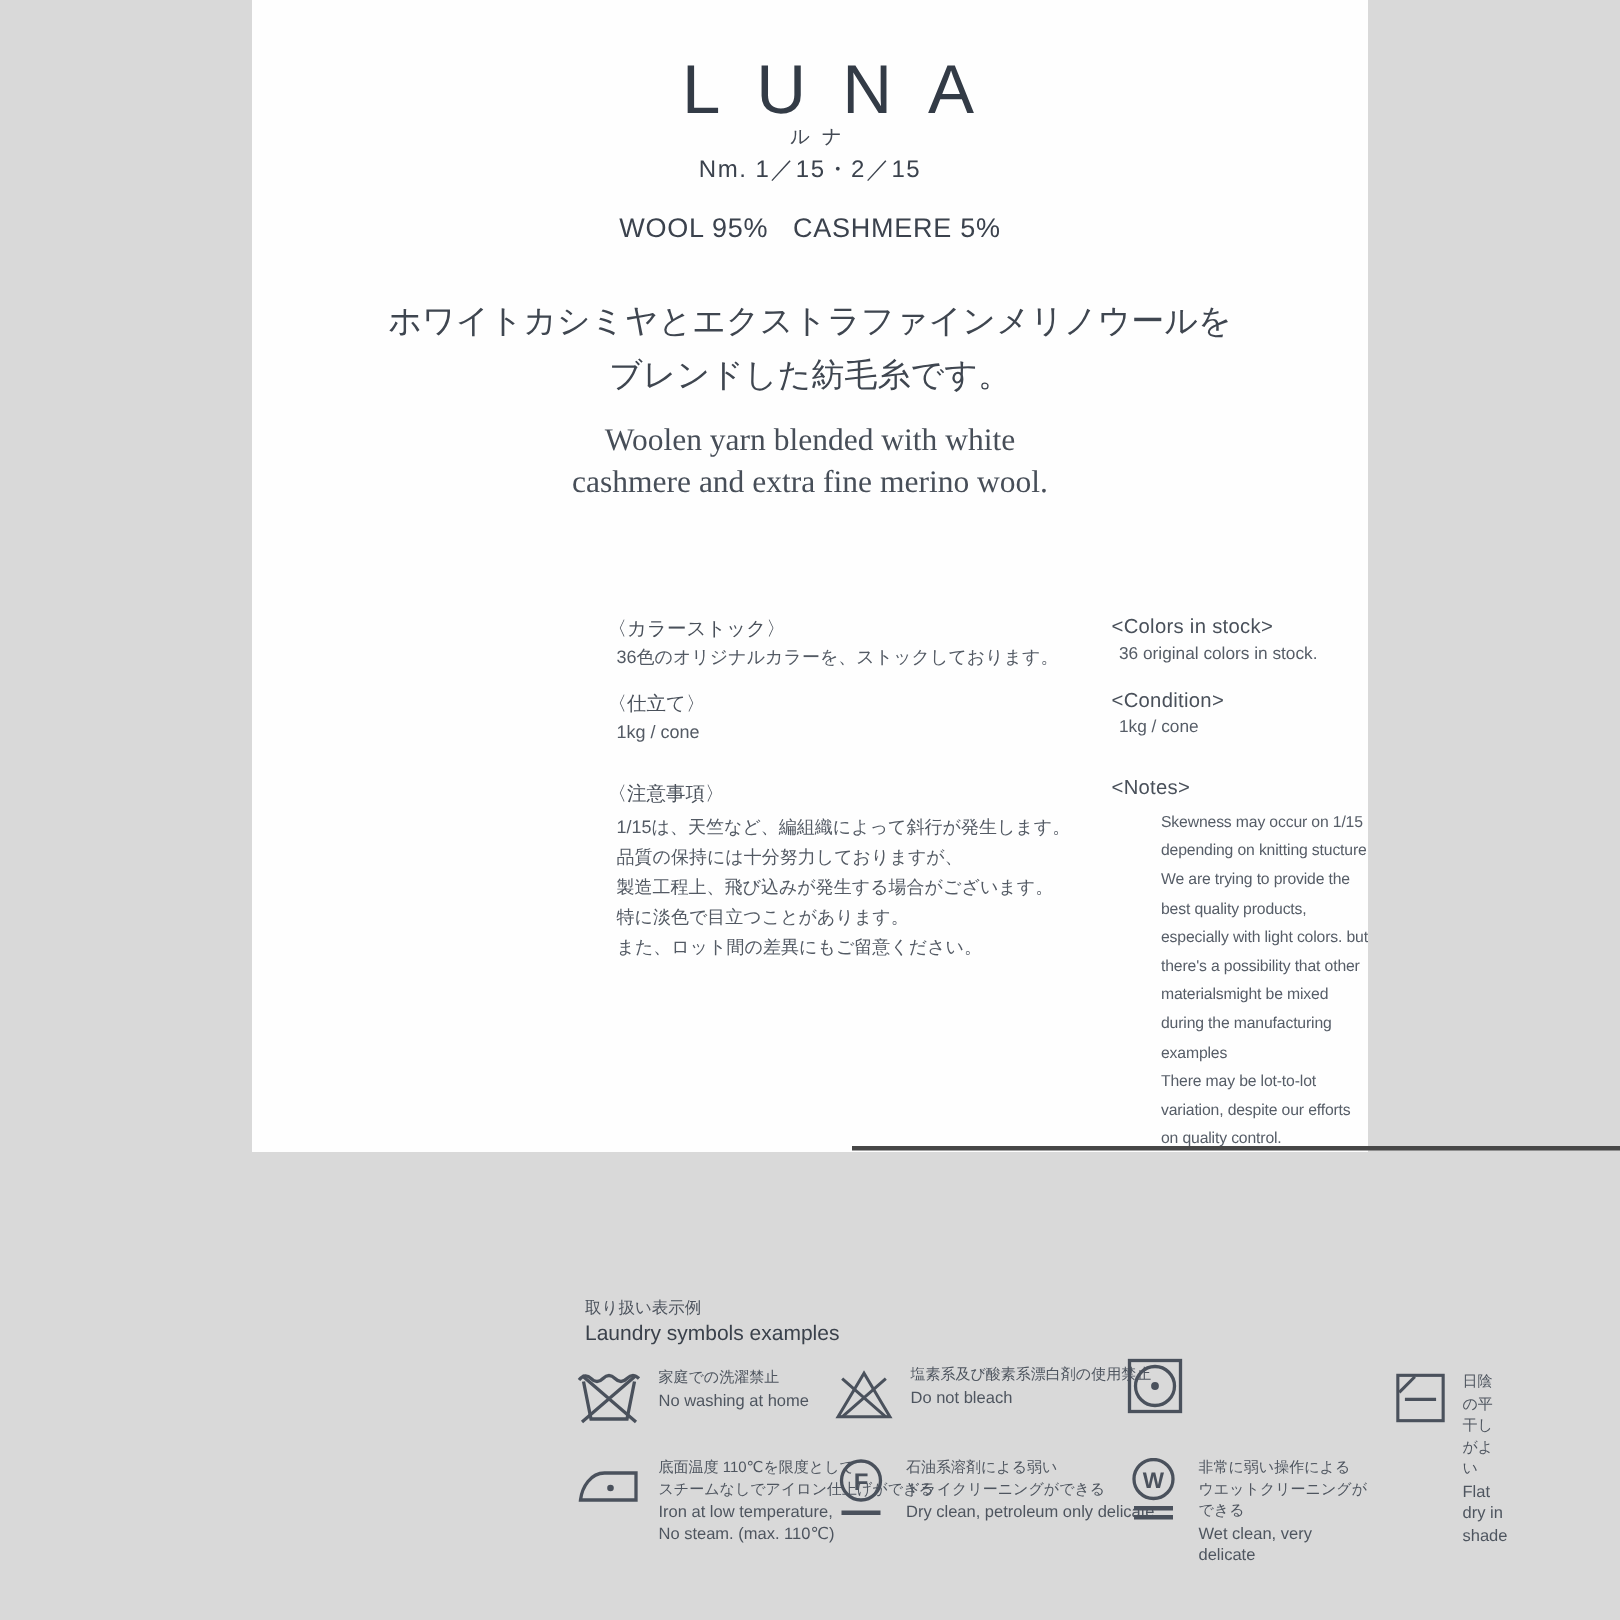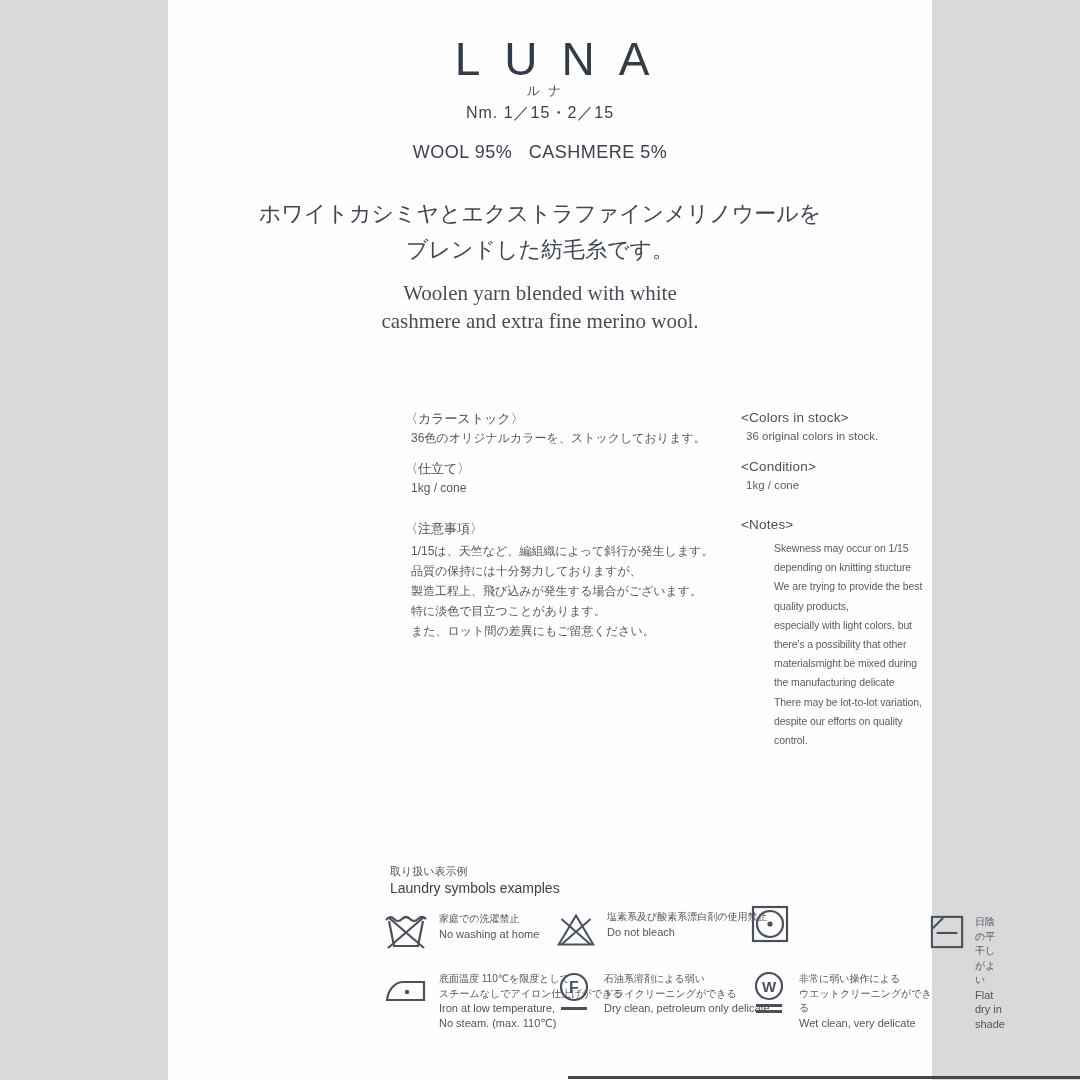--- a/index.html
+++ b/index.html
@@ -1,18 +1,18 @@
 <!DOCTYPE html>
 <html><head>
 <meta charset="utf-8">
 <style>
   html,body{margin:0;padding:0;}
   body{font-family:"Liberation Sans","DejaVu Sans",sans-serif;}
   .canvas{position:relative;width:1080px;height:1080px;background:#d9d9d9;overflow:hidden;}
-  .page{position:absolute;left:168px;top:0;width:744px;height:1080px;background:#fefefe;padding-left:20px;}
+  .page{position:absolute;left:168px;top:0;width:744px;height:768px;background:#fefefe;}
   .abs{position:absolute;}
   .centered{left:0;width:744px;text-align:center;}
 
   .title{top:36px;font-size:46px;font-weight:500;letter-spacing:24px;padding-left:24px;color:#333b46;line-height:1;}
   .title-kana{top:82px;font-size:13px;letter-spacing:8px;padding-left:8px;color:#434a54;}
   .count{top:103px;font-size:16px;color:#3b424d;letter-spacing:1px;}
   .composition{top:142px;font-size:18px;color:#3b424d;white-space:pre;letter-spacing:0.5px;}
 
   .headline-jp{top:196px;font-size:22px;line-height:36px;color:#3f4650;font-family:"Liberation Serif","DejaVu Serif",serif;}
   .headline-en{top:279px;font-size:21px;line-height:28px;color:#474e58;font-family:"Liberation Serif","DejaVu Serif",serif;}
@@ -85,21 +85,21 @@
 
     <div class="abs col-en sec-head-en" style="top:410px;">&lt;Colors in stock&gt;</div>
     <div class="abs col-en sec-body-en" style="top:430px;left:578px;">36 original colors in stock.</div>
     <div class="abs col-en sec-head-en" style="top:459px;">&lt;Condition&gt;</div>
     <div class="abs col-en sec-body-en" style="top:479px;left:578px;">1kg / cone</div>
     <div class="abs col-en sec-head-en" style="top:517px;">&lt;Notes&gt;</div>
     <div class="abs col-en sec-body-en notes-en" style="top:539px;left:578px;">
         <div>Skewness may occur on 1/15 depending on knitting stucture</div>
         <div>We are trying to provide the best quality products,</div>
         <div>especially with light colors. but there's a possibility that other</div>
-        <div>materialsmight be mixed during the manufacturing delicate</div>
+        <div>materialsmight be mixed during the manufacturing examples</div>
         <div>There may be lot-to-lot variation, despite our efforts on quality control.</div>
       </div>
 
     <div class="abs laundry-head-jp">取り扱い表示例</div>
     <div class="abs laundry-head-en">Laundry symbols examples</div>
 
     <div class="lcell c1">
       <span class="ic">
         <svg width="44" height="38" viewBox="0 0 44 38">
           <path class="stk" d="M2,8 Q6,3 10,7 T18,7 T26,7 T34,7 T42,7"></path>

